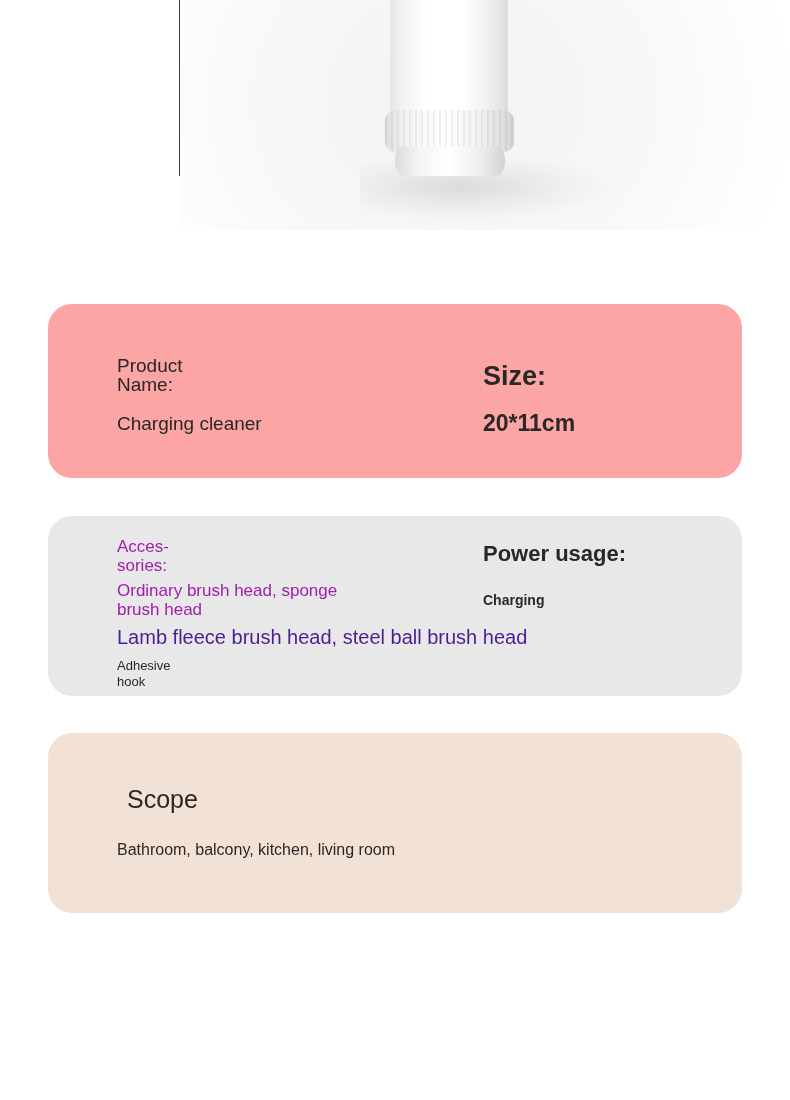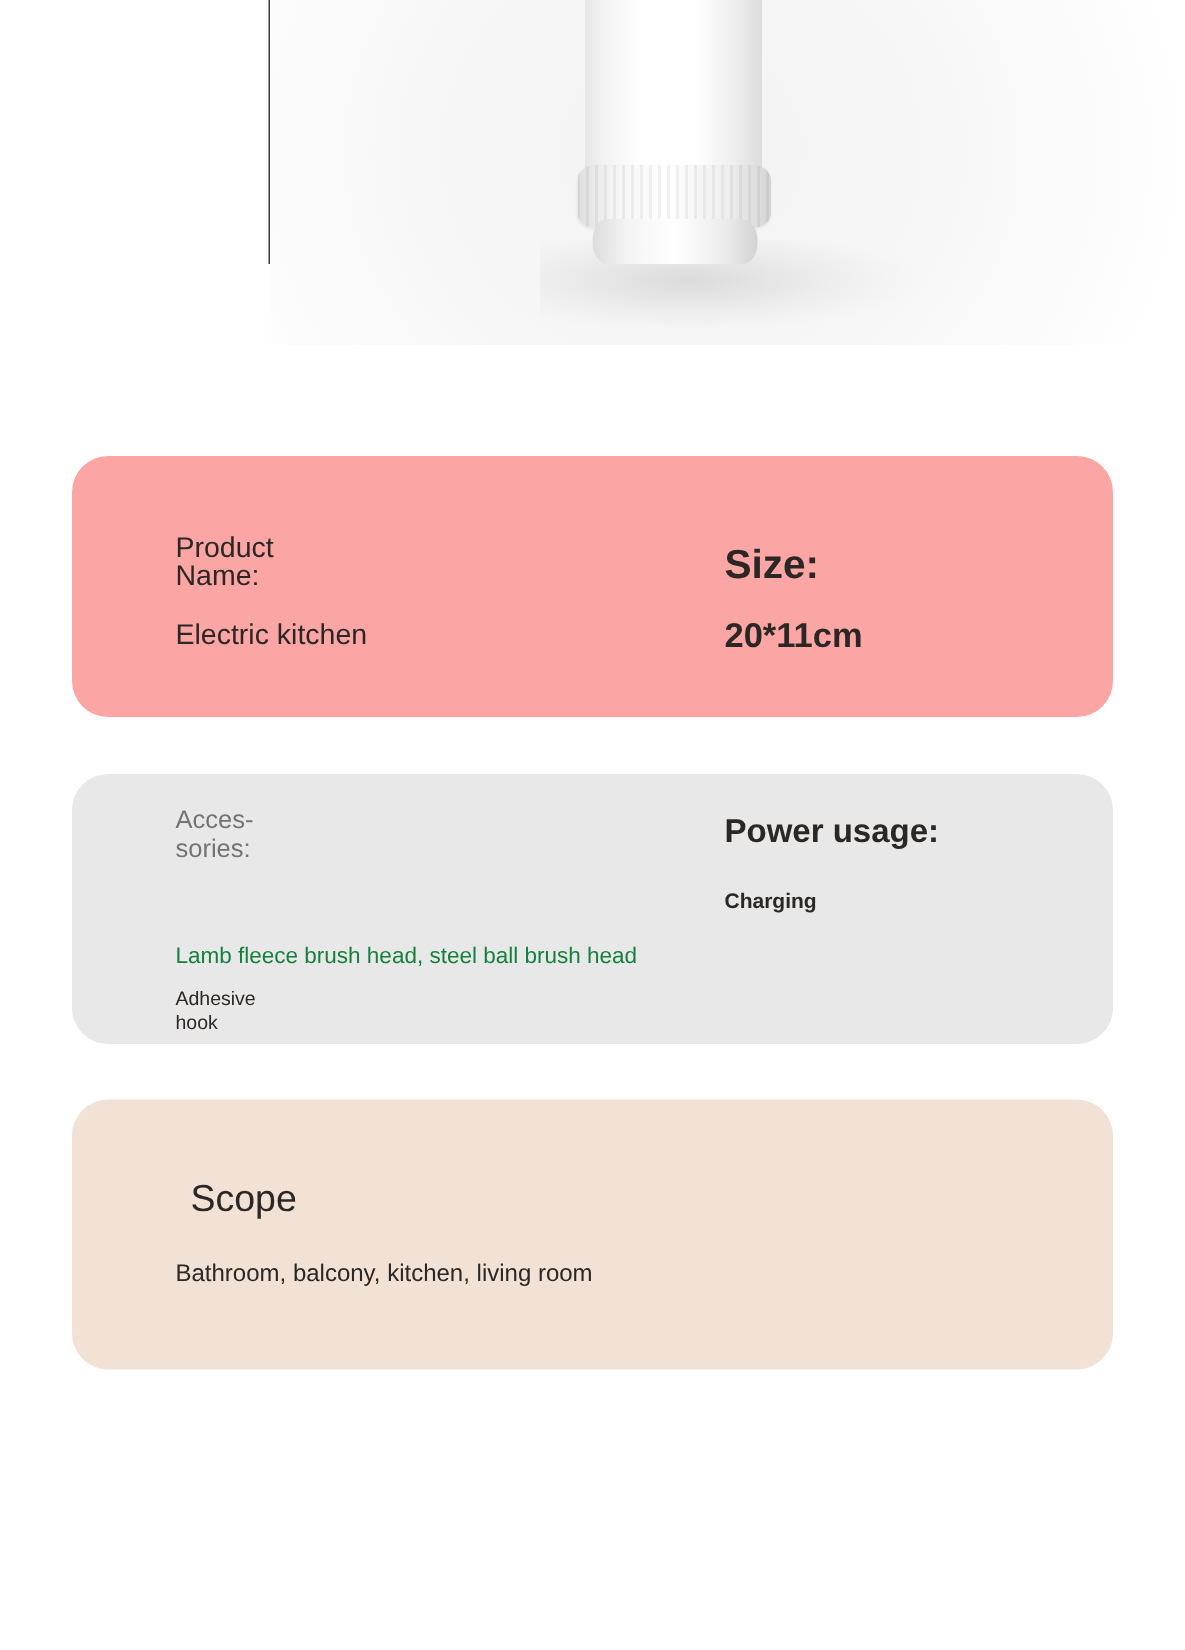--- a/index.html
+++ b/index.html
@@ -139,27 +139,27 @@
     color: #2b2724;
   }
   .power-value {
     font-size: 14px;
     line-height: 16px;
     color: #2b2724;
   }
   .acc-line-1 {
     font-size: 17px;
     line-height: 19px;
-    color: #737373;
+    color: #a21caf;
     white-space: pre-line;
   }
   .acc-line-2 {
-    font-size: 15px;
+    font-size: 20px;
     line-height: 17px;
-    color: #15803d;
+    color: #4c1d95;
   }
   .acc-line-3 {
     font-size: 13px;
     line-height: 16px;
     color: #2b2724;
     white-space: pre-line;
   }
   .scope-title {
     font-size: 25px;
     line-height: 27px;
@@ -179,28 +179,30 @@
   <div class="guide-line"></div>
   <div class="handle-shadow"></div>
   <div class="handle-body"></div>
   <div class="handle-ring"></div>
   <div class="handle-base"></div>
 </div>
 
 <div class="card card-name">
   <div class="col-left label-lg" style="top:52px;">Product
 Name:</div>
-  <div class="col-left value-lg" style="top:109px;">Electric kitchen</div>
+  <div class="col-left value-lg" style="top:109px;">Charging cleaner</div>
   <div class="col-right size-title" style="top:58px;">Size:</div>
   <div class="col-right size-value" style="top:105px;">20*11cm</div>
 </div>
 
 <div class="card card-accessories">
   <div class="col-left acc-line-1" style="top:21px;">Acces-
 sories:</div>
+  <div class="col-left acc-line-1" style="top:65px;">Ordinary brush head, sponge
+brush head</div>
   <div class="col-left acc-line-2" style="top:113px;">Lamb fleece brush head, steel ball brush head</div>
   <div class="col-left acc-line-3" style="top:142px;">Adhesive
 hook</div>
   <div class="col-right power-title" style="top:26px;">Power usage:</div>
   <div class="col-right power-value" style="top:76px;">Charging</div>
 </div>
 
 <div class="card card-scope">
   <div class="col-left scope-title" style="top:53px;margin-left:10px;">Scope</div>
   <div class="col-left scope-value" style="top:108px;">Bathroom, balcony, kitchen, living room</div>

